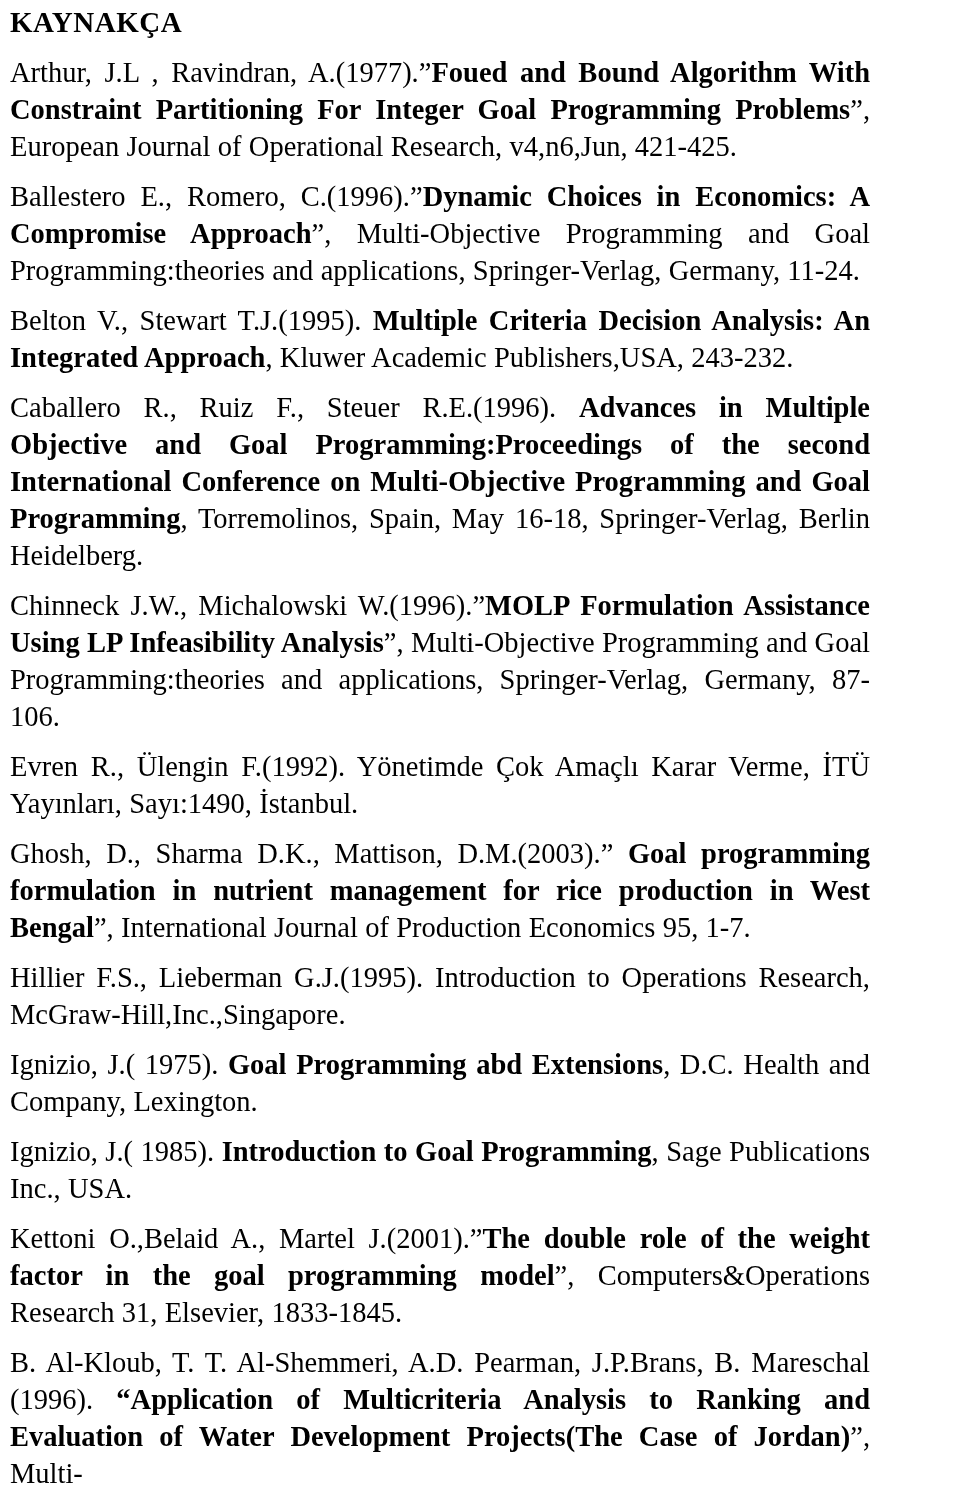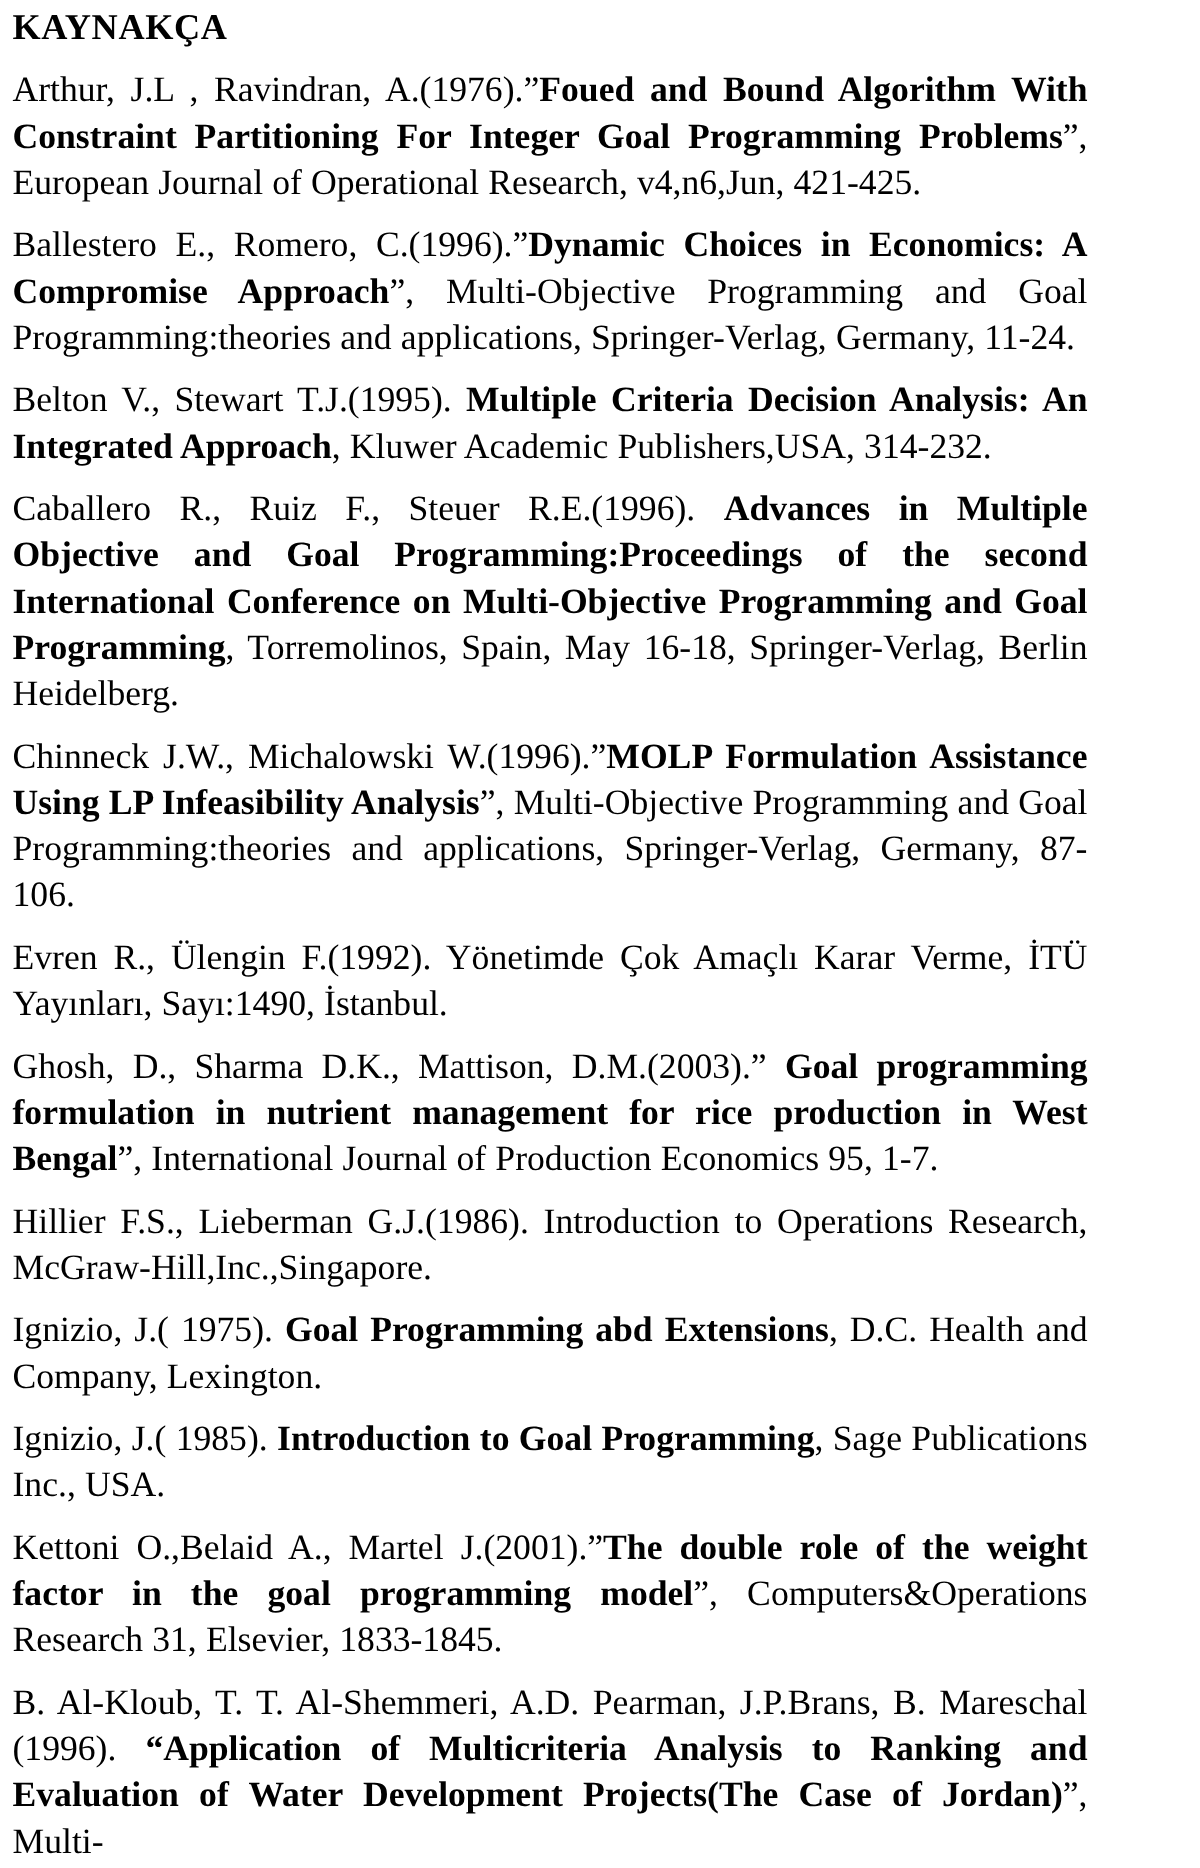--- a/index.html
+++ b/index.html
@@ -55,50 +55,50 @@
   }
 </style>
 </head>
 <body>
 
 <div class="page">
 
   <h1 class="page-title">KAYNAKÇA</h1>
 
   <p class="ref nolast">
-    <span class="reg">Arthur, J.L , Ravindran, A.(1976).</span><span class="reg">”</span><b>Foued and Bound Algorithm With Constraint Partitioning For Integer Goal Programming Problems</b><span class="reg">”</span><span class="reg">, European Journal of Operational Research, v4,n6,Jun, 421-425.</span>
+    <span class="reg">Arthur, J.L , Ravindran, A.(1977).</span><span class="reg">”</span><b>Foued and Bound Algorithm With Constraint Partitioning For Integer Goal Programming Problems</b><span class="reg">”</span><span class="reg">, European Journal of Operational Research, v4,n6,Jun, 421-425.</span>
   </p>
 
   <p class="ref nolast">
     <span class="reg">Ballestero E., Romero, C.(1996).</span><span class="reg">”</span><b>Dynamic Choices in Economics: A Compromise Approach</b><span class="reg">”</span><span class="reg">, Multi-Objective Programming and Goal Programming:theories and applications, Springer-Verlag, Germany, 11-24.</span>
   </p>
 
   <p class="ref nolast">
-    <span class="reg">Belton V., Stewart T.J.(1995). </span><span class="reg"></span><b>Multiple Criteria Decision Analysis: An Integrated Approach</b><span class="reg"></span><span class="reg">, Kluwer Academic Publishers,USA, 314-232.</span>
+    <span class="reg">Belton V., Stewart T.J.(1995). </span><span class="reg"></span><b>Multiple Criteria Decision Analysis: An Integrated Approach</b><span class="reg"></span><span class="reg">, Kluwer Academic Publishers,USA, 243-232.</span>
   </p>
 
   <p class="ref nolast">
     <span class="reg">Caballero R., Ruiz F., Steuer R.E.(1996). </span><span class="reg"></span><b>Advances in Multiple Objective and Goal Programming:Proceedings of the second International Conference on Multi-Objective Programming and Goal Programming</b><span class="reg"></span><span class="reg">, Torremolinos, Spain, May 16-18, Springer-Verlag, Berlin Heidelberg.</span>
   </p>
 
   <p class="ref nolast">
     <span class="reg">Chinneck J.W., Michalowski W.(1996).</span><span class="reg">”</span><b>MOLP Formulation Assistance Using LP Infeasibility Analysis</b><span class="reg">”</span><span class="reg">, Multi-Objective Programming and Goal Programming:theories and applications, Springer-Verlag, Germany, 87-106.</span>
   </p>
 
   <p class="ref nolast">
     <span class="reg">Evren R., Ülengin F.(1992). </span><span class="reg"></span><b></b><span class="reg"></span><span class="reg">Yönetimde Çok Amaçlı Karar Verme, İTÜ Yayınları, Sayı:1490, İstanbul.</span>
   </p>
 
 
   <p class="ref nolast">
     <span class="reg">Ghosh, D., Sharma D.K., Mattison, D.M.(2003).</span><span class="reg">” </span><b>Goal programming formulation in nutrient management for rice production in West Bengal</b><span class="reg">”</span><span class="reg">, International Journal of Production Economics 95, 1-7.</span>
   </p>
 
   <p class="ref nolast">
-    <span class="reg">Hillier F.S., Lieberman G.J.(1986). </span><span class="reg"></span><b></b><span class="reg"></span><span class="reg">Introduction to Operations Research, McGraw-Hill,Inc.,Singapore.</span>
+    <span class="reg">Hillier F.S., Lieberman G.J.(1995). </span><span class="reg"></span><b></b><span class="reg"></span><span class="reg">Introduction to Operations Research, McGraw-Hill,Inc.,Singapore.</span>
   </p>
 
   <p class="ref nolast">
     <span class="reg">Ignizio, J.( 1975). </span><span class="reg"></span><b>Goal  Programming abd Extensions</b><span class="reg"></span><span class="reg">, D.C. Health and Company, Lexington.</span>
   </p>
 
   <p class="ref nolast">
     <span class="reg">Ignizio, J.( 1985). </span><span class="reg"></span><b>Introduction to Goal  Programming</b><span class="reg"></span><span class="reg">, Sage Publications Inc., USA.</span>
   </p>
 

